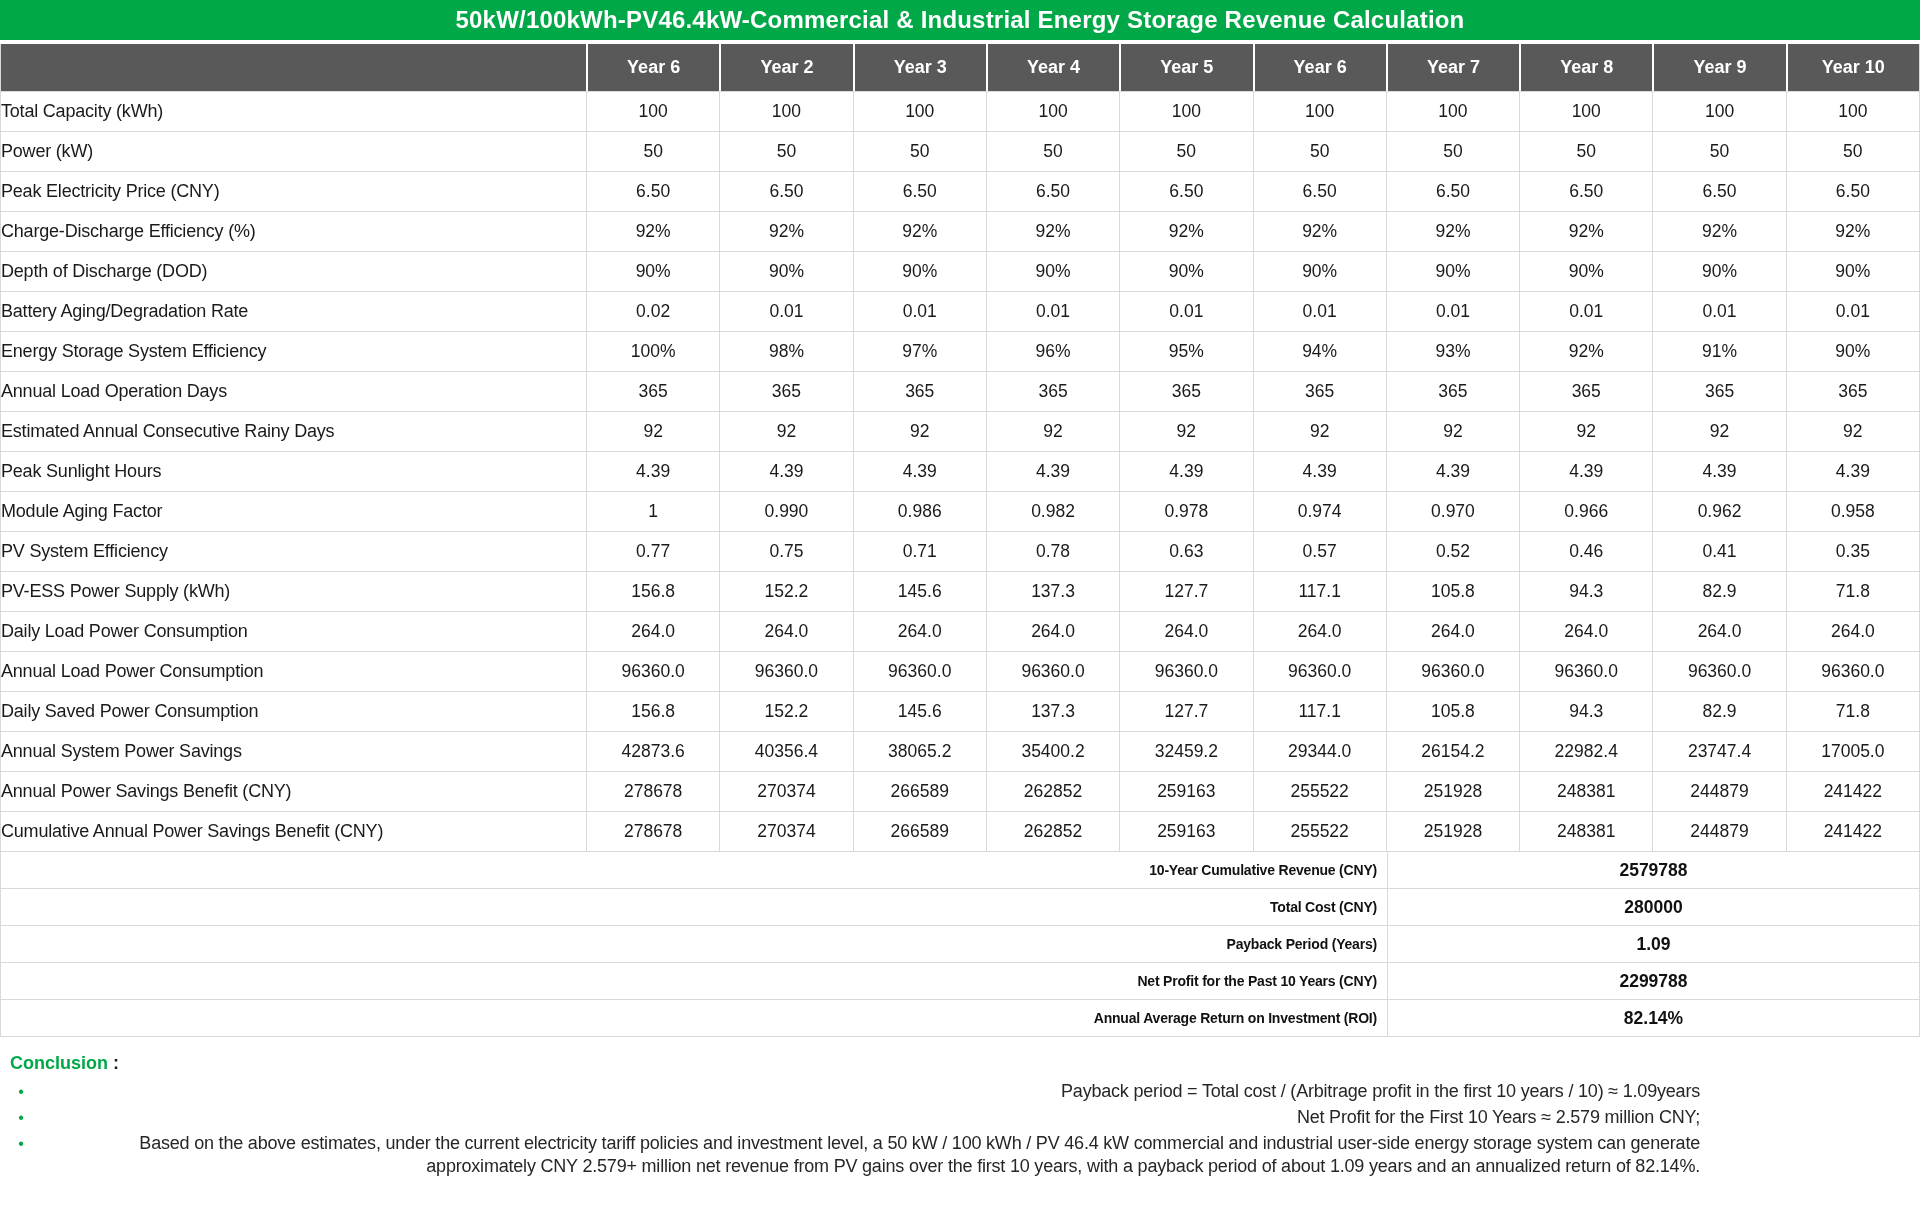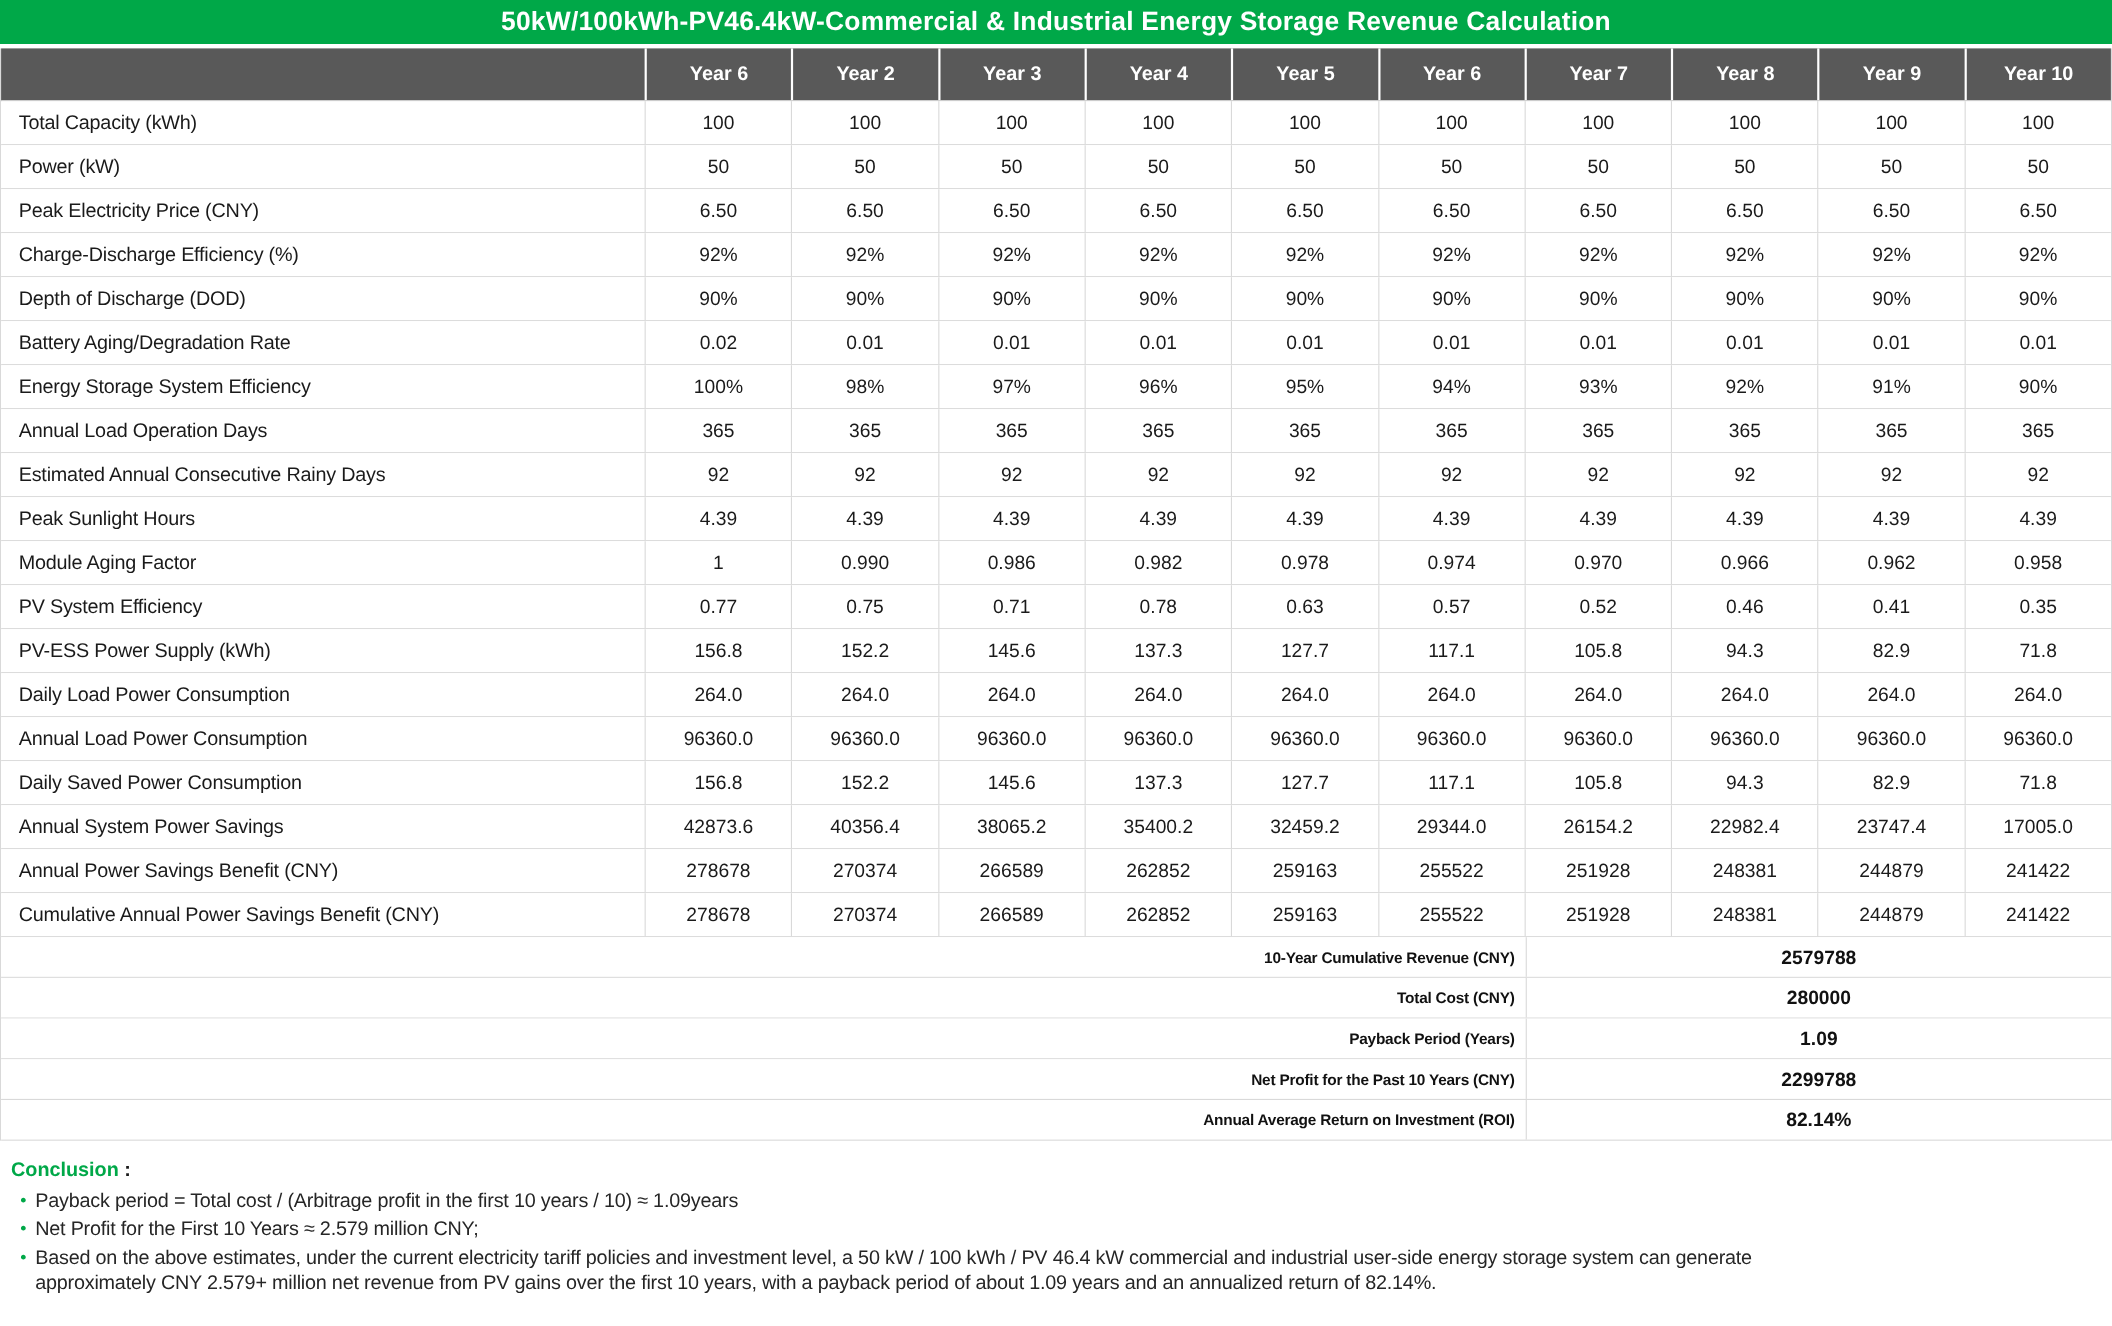--- a/index.html
+++ b/index.html
@@ -27,21 +27,21 @@
         color:#fff; font-weight:700; font-size:18px; }
   .th.year { border-left:2px solid #ffffff; }
   .th.corner { border-left:none; }
 
   
   .tr {
     display:grid; grid-template-columns:585px repeat(10,1fr);
     height:40px; border-bottom:1px solid #d9d9d9; background:#fff;
   }
   .td { display:flex; align-items:center; color:#1a1a1a; font-size:18px; }
-  .td.label-col { justify-content:flex-start; padding-left:16px; letter-spacing:-.2px; }
+  .td.label-col { justify-content:flex-start; letter-spacing:-.2px; }
   .td.val { justify-content:center; border-left:1px solid #d9d9d9; font-size:17.5px; }
 
   
   .srow {
     display:grid; grid-template-columns:1386px 1fr;
     height:37px; border-bottom:1px solid #d9d9d9; background:#fff;
   }
   .slabel { display:flex; align-items:center; justify-content:flex-end;
             padding-right:10px; font-weight:700; font-size:14px; color:#111; letter-spacing:-.2px; }
   .svalue { display:flex; align-items:center; justify-content:center;
@@ -50,21 +50,21 @@
   
   .conclusion { padding:16px 16px 0 10px; }
   .c-head { font-size:18px; font-weight:700; margin-bottom:6px; }
   .c-title { color:#00a848; }
   .c-colon { color:#1a1a1a; }
   .bullets { max-width:1690px; }
   .bullet { display:flex; align-items:flex-start; font-size:18px; color:#262626;
             line-height:23px; margin-bottom:3px; letter-spacing:-.2px; }
   .bmark { color:#00a848; width:22px; flex:0 0 22px; text-align:center;
            font-size:16px; line-height:23px; }
-  .btext { flex:1; }
+  .btext { flex:1;text-align:right; }
 </style>
 </head>
 <body>
 
 <div class="page">
 
   <div class="title-bar">
     <span>50kW/100kWh-PV46.4kW-Commercial &amp; Industrial Energy Storage Revenue Calculation</span>
   </div>
   <div class="title-gap"></div>

